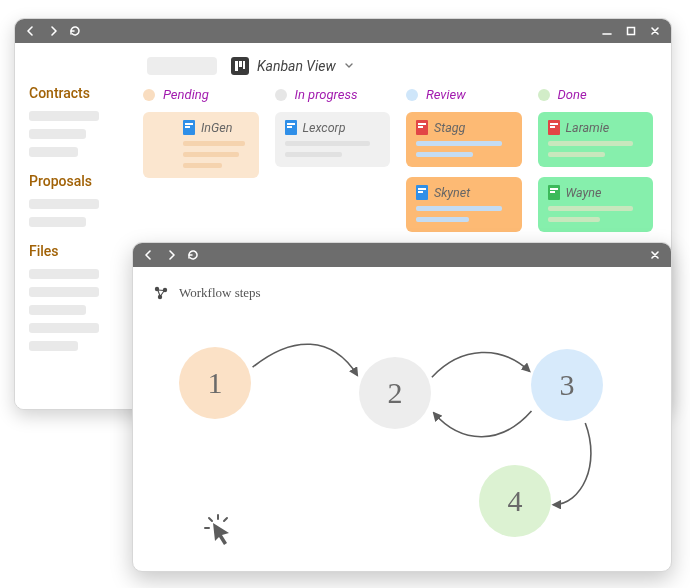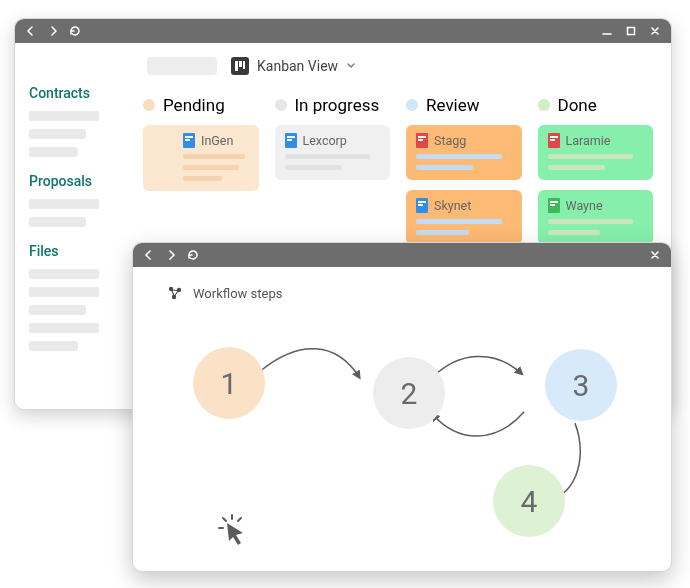--- a/index.html
+++ b/index.html
@@ -46,43 +46,44 @@
   
   .sidebar {
     width: 110px;
     padding: 42px 14px 14px 14px;
     display: flex;
     flex-direction: column;
     gap: 8px;
   }
   .sidebar-heading {
     font-size: 14px;
-    color: #0f766e;
+    color: #a16207;
     font-weight: 500;
     margin-top: 8px;
     margin-bottom: 2px;
   }
   .sidebar-heading:first-child { margin-top: 0; }
   .sidebar-placeholder {
     height: 10px;
     background: #e9e9e9;
     border-radius: 3px;
   }
   .sidebar-placeholder.w1 { width: 70%; }
   .sidebar-placeholder.w2 { width: 85%; }
   .sidebar-placeholder.w3 { width: 60%; }
 
   
   .content {
     flex: 1;
     padding: 14px 18px;
     display: flex;
     flex-direction: column;
-    gap: 20px;
+    gap: 12px;
     overflow: hidden;
+    font-style: italic;
   }
   .view-row {
     display: flex;
     align-items: center;
     gap: 14px;
     padding-left: 4px;
   }
   .view-pill {
     width: 70px;
     height: 18px;
@@ -112,22 +113,22 @@
   .col {
     width: 122px;
     display: flex;
     flex-direction: column;
     gap: 10px;
   }
   .col-header {
     display: flex;
     align-items: center;
     gap: 8px;
-    font-size: 17px;
-    color: #000000;
+    font-size: 13px;
+    color: #a21caf;
   }
   .dot {
     width: 12px; height: 12px;
     border-radius: 50%;
   }
   .card {
     border-radius: 6px;
     padding: 8px 10px 10px 10px;
     display: flex;
     flex-direction: column;
@@ -187,23 +188,24 @@
     width: 540px;
     height: 330px;
     background: #fff;
     border: 1px solid #d7d7d7;
     border-radius: 10px;
     box-shadow: 0 8px 22px rgba(0,0,0,0.22);
     overflow: hidden;
     z-index: 10;
   }
   .modal-body {
-    padding: 18px 34px;
+    padding: 18px 20px;
     position: relative;
     height: calc(100% - 24px);
+    font-family: Liberation Serif, serif;
   }
   .wf-header {
     display: flex;
     align-items: center;
     gap: 10px;
     font-size: 13px;
     color: #555;
   }
   .wf-icon svg { display:block; }
 

